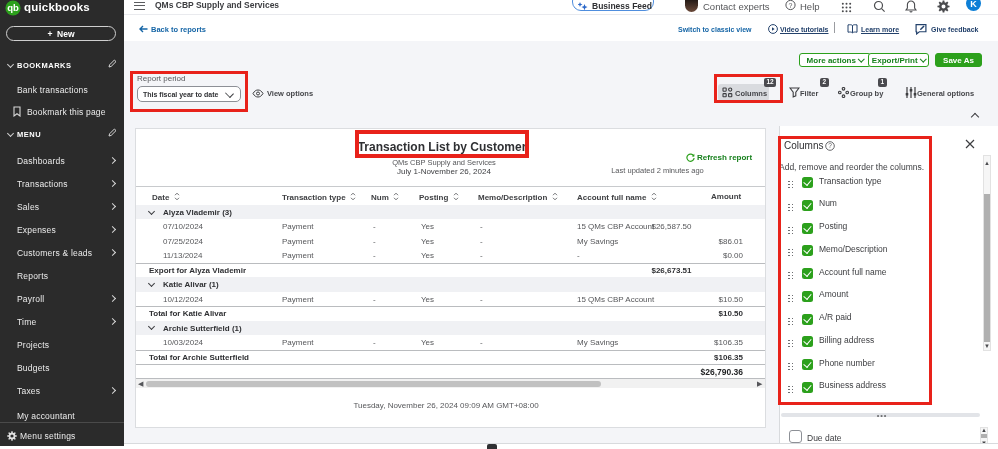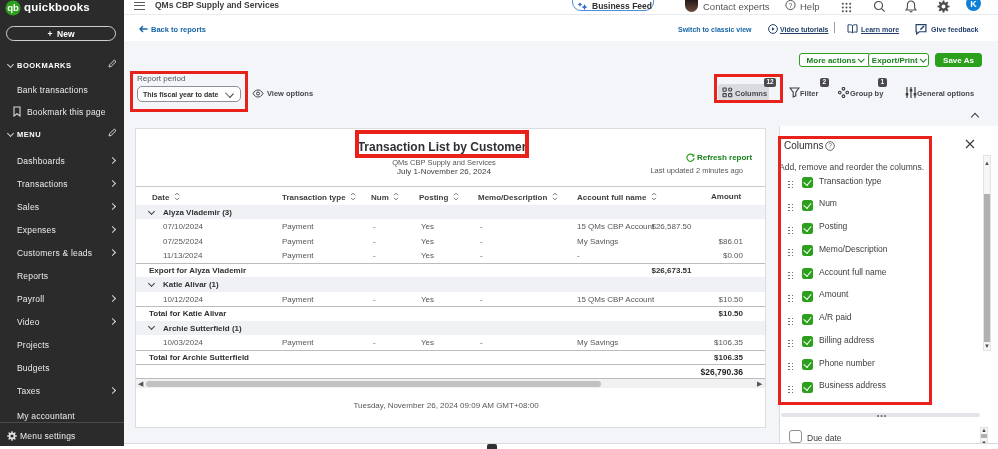--- a/index.html
+++ b/index.html
@@ -65,21 +65,21 @@
     <div class="sb-chev" style="top:181px"></div>
   <div class="sb-item" style="top:202px">Sales</div>
     <div class="sb-chev" style="top:204px"></div>
   <div class="sb-item" style="top:225px">Expenses</div>
     <div class="sb-chev" style="top:227px"></div>
   <div class="sb-item" style="top:248px">Customers &amp; leads</div>
     <div class="sb-chev" style="top:250px"></div>
   <div class="sb-item" style="top:271px">Reports</div>
   <div class="sb-item" style="top:294px">Payroll</div>
     <div class="sb-chev" style="top:296px"></div>
-  <div class="sb-item" style="top:317px">Video</div>
+  <div class="sb-item" style="top:317px">Time</div>
     <div class="sb-chev" style="top:319px"></div>
   <div class="sb-item" style="top:340px">Projects</div>
   <div class="sb-item" style="top:363px">Budgets</div>
   <div class="sb-item" style="top:386px">Taxes</div>
     <div class="sb-chev" style="top:388px"></div>
   <div class="sb-item" style="top:411px">My accountant</div>
   <div class="abs" style="left:0;top:422px;width:124px;border-top:1px solid #4a4a4a"></div>
   <svg class="abs" style="left:7px;top:431px" width="10" height="10" viewBox="0 0 10 10">
       <path fill-rule="evenodd" d="M4.32 0.25 L5.68 0.25 L5.85 1.71 L6.73 2.07 L7.88 1.16 L8.84 2.12 L7.93 3.27 L8.29 4.15 L9.75 4.32 L9.75 5.68 L8.29 5.85 L7.93 6.73 L8.84 7.88 L7.88 8.84 L6.73 7.93 L5.85 8.29 L5.68 9.75 L4.32 9.75 L4.15 8.29 L3.27 7.93 L2.12 8.84 L1.16 7.88 L2.07 6.73 L1.71 5.85 L0.25 5.68 L0.25 4.32 L1.71 4.15 L2.07 3.27 L1.16 2.12 L2.12 1.16 L3.27 2.07 L4.15 1.71 Z M5 3.4 A1.6 1.6 0 1 0 5 6.6 A1.6 1.6 0 1 0 5 3.4 Z" fill="#e0e0e0"></path>
     </svg>
@@ -214,21 +214,21 @@
 
 <div class="abs card"></div>
 <div class="abs" style="left:352px;top:140px;width:180px;text-align:center;font-size:12px;font-weight:bold;color:#2f3033;white-space:nowrap">Transaction List by Customer</div>
 <div class="abs" style="left:344px;top:158px;width:200px;text-align:center;font-size:7.5px;color:#56575a">QMs CBP Supply and Services</div>
 <div class="abs" style="left:344px;top:167px;width:200px;text-align:center;font-size:8px;color:#3c3d40">July 1-November 26, 2024</div>
 <svg class="abs" style="left:686px;top:153px" width="9" height="9" viewBox="0 0 9 9">
     <path d="M7.8 3.2A3.6 3.6 0 1 0 8.1 5" fill="none" stroke="#2ca01c" stroke-width="1.2"></path>
     <path d="M8.3.8v2.6H5.7z" fill="#2ca01c"></path>
   </svg>
 <div class="abs" style="left:697px;top:153px;font-size:8px;font-weight:bold;color:#17801d">Refresh report</div>
-<div class="abs" style="left:600px;top:166px;width:143px;text-align:right;font-size:7.5px;color:#56575a">Last updated 2 minutes ago</div>
+<div class="abs" style="left:586px;top:166px;width:143px;text-align:center;font-size:7.5px;color:#56575a">Last updated 2 minutes ago</div>
 
 <div class="abs" style="left:136px;top:186px;width:629px;border-top:1px solid #c8cacd"></div>
 <div class="abs" style="left:136px;top:205px;width:629px;border-top:1px solid #9b9da1"></div>
 
 <div class="abs" style="left:152px;top:192px;font-size:8px;font-weight:bold;color:#3f4043">Date <svg width="6" height="9" viewBox="0 0 6 9" style="vertical-align:-1px;margin-left:2px">
       <path d="M1 3.2L3 1.2l2 2M1 5.8l2 2 2-2" fill="none" stroke="#6f7073" stroke-width="1"></path>
     </svg></div>
 <div class="abs" style="left:282px;top:192px;font-size:8px;font-weight:bold;color:#3f4043">Transaction type <svg width="6" height="9" viewBox="0 0 6 9" style="vertical-align:-1px;margin-left:2px">
       <path d="M1 3.2L3 1.2l2 2M1 5.8l2 2 2-2" fill="none" stroke="#6f7073" stroke-width="1"></path>
     </svg></div>

